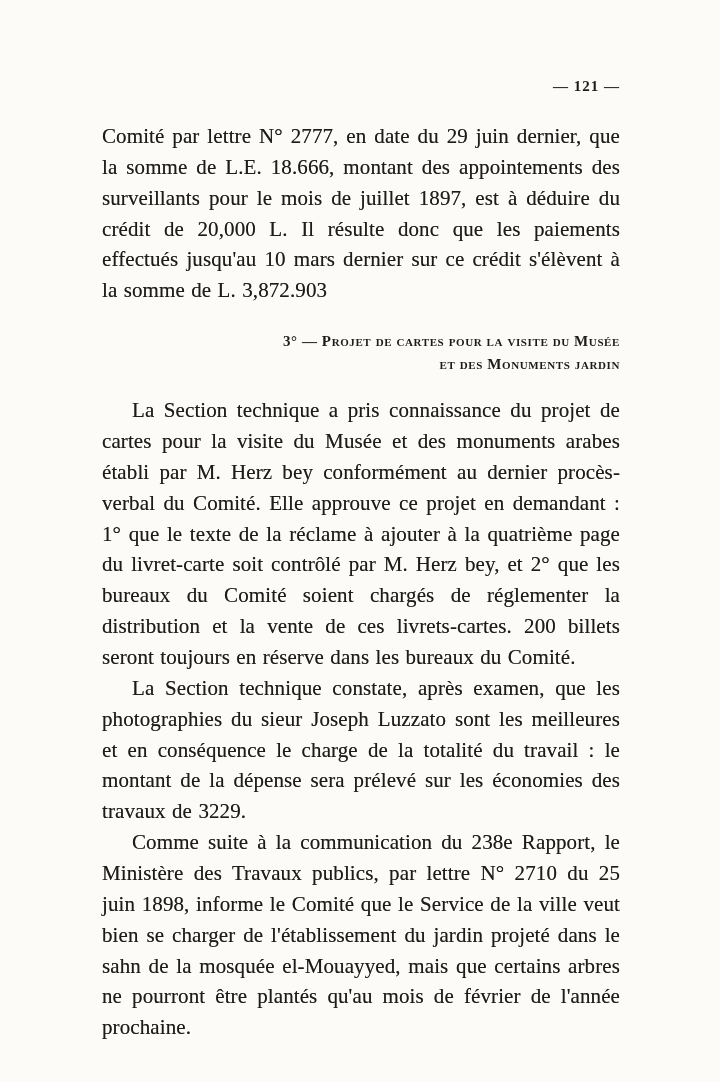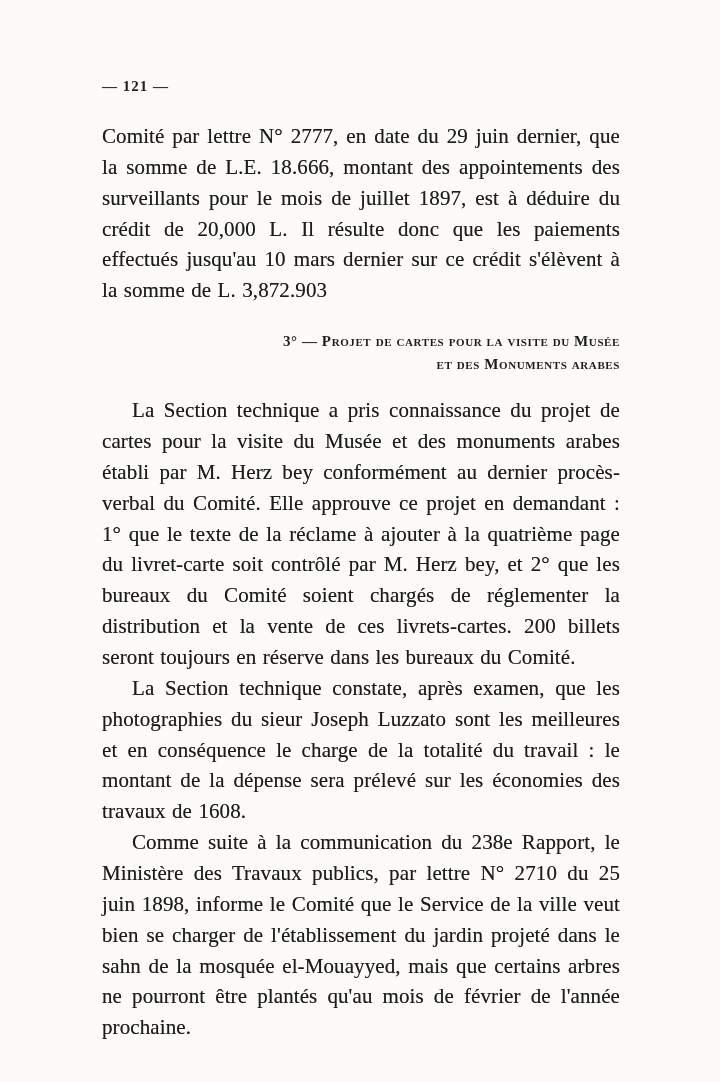--- a/index.html
+++ b/index.html
@@ -13,21 +13,21 @@
     height: 1082px;
     margin: 0 auto;
     background: #fcfbf8;
     box-sizing: border-box;
     padding: 78px 100px 0 102px;
     font-family: "Liberation Serif", "DejaVu Serif", serif;
     color: #1c1c1c;
     overflow: hidden;
   }
   .page-number {
-    text-align: left;
+    text-align: right;
     font-size: 15px;
     font-weight: bold;
     letter-spacing: 1px;
     margin-bottom: 26px;
   }
   p.body-text {
     margin: 0;
     text-align: justify;
     font-size: 21px;
     line-height: 1.47;
@@ -57,26 +57,26 @@
 
 <div class="page">
 
   <div class="page-number">— 121 —</div>
 
   <p class="body-text no-indent">Comité par lettre N° 2777, en date du 29 juin dernier, que la somme de L.E. 18.666, montant des appointements des surveillants pour le mois de juillet 1897, est à déduire du crédit de 20,000 L. Il résulte donc que les paiements effectués jusqu'au 10 mars dernier sur ce crédit s'élèvent à la somme de L. 3,872.903</p>
 
   <section>
     <h2 class="section-heading">
       <span class="hline">3° — Projet de cartes pour la visite du Musée</span>
-      <span class="hline">et des Monuments arabes</span>
+      <span class="hline">et des Monuments jardin</span>
     </h2>
     <p class="body-text">La Section technique a pris connaissance du projet de cartes pour la visite du Musée et des monuments arabes établi par M. Herz bey conformément au dernier procès-verbal du Comité. Elle approuve ce projet en demandant : 1° que le texte de la réclame à ajouter à la quatrième page du livret-carte soit contrôlé par M. Herz bey, et 2° que les bureaux du Comité soient chargés de réglementer la distribution et la vente de ces livrets-cartes. 200 billets seront toujours en réserve dans les bureaux du Comité.</p>
   </section>
 
   <section>
-    <p class="body-text">La Section technique constate, après examen, que les photographies du sieur Joseph Luzzato sont les meilleures et en conséquence le charge de la totalité du travail : le montant de la dépense sera prélevé sur les économies des travaux de 1608.</p>
+    <p class="body-text">La Section technique constate, après examen, que les photographies du sieur Joseph Luzzato sont les meilleures et en conséquence le charge de la totalité du travail : le montant de la dépense sera prélevé sur les économies des travaux de 3229.</p>
   </section>
 
   <section>
     <p class="body-text">Comme suite à la communication du 238e Rapport, le Ministère des Travaux publics, par lettre N° 2710 du 25 juin 1898, informe le Comité que le Service de la ville veut bien se charger de l'établissement du jardin projeté dans le sahn de la mosquée el-Mouayyed, mais que certains arbres ne pourront être plantés qu'au mois de février de l'année prochaine.</p>
   </section>
 
 </div>
 
 </body></html>

